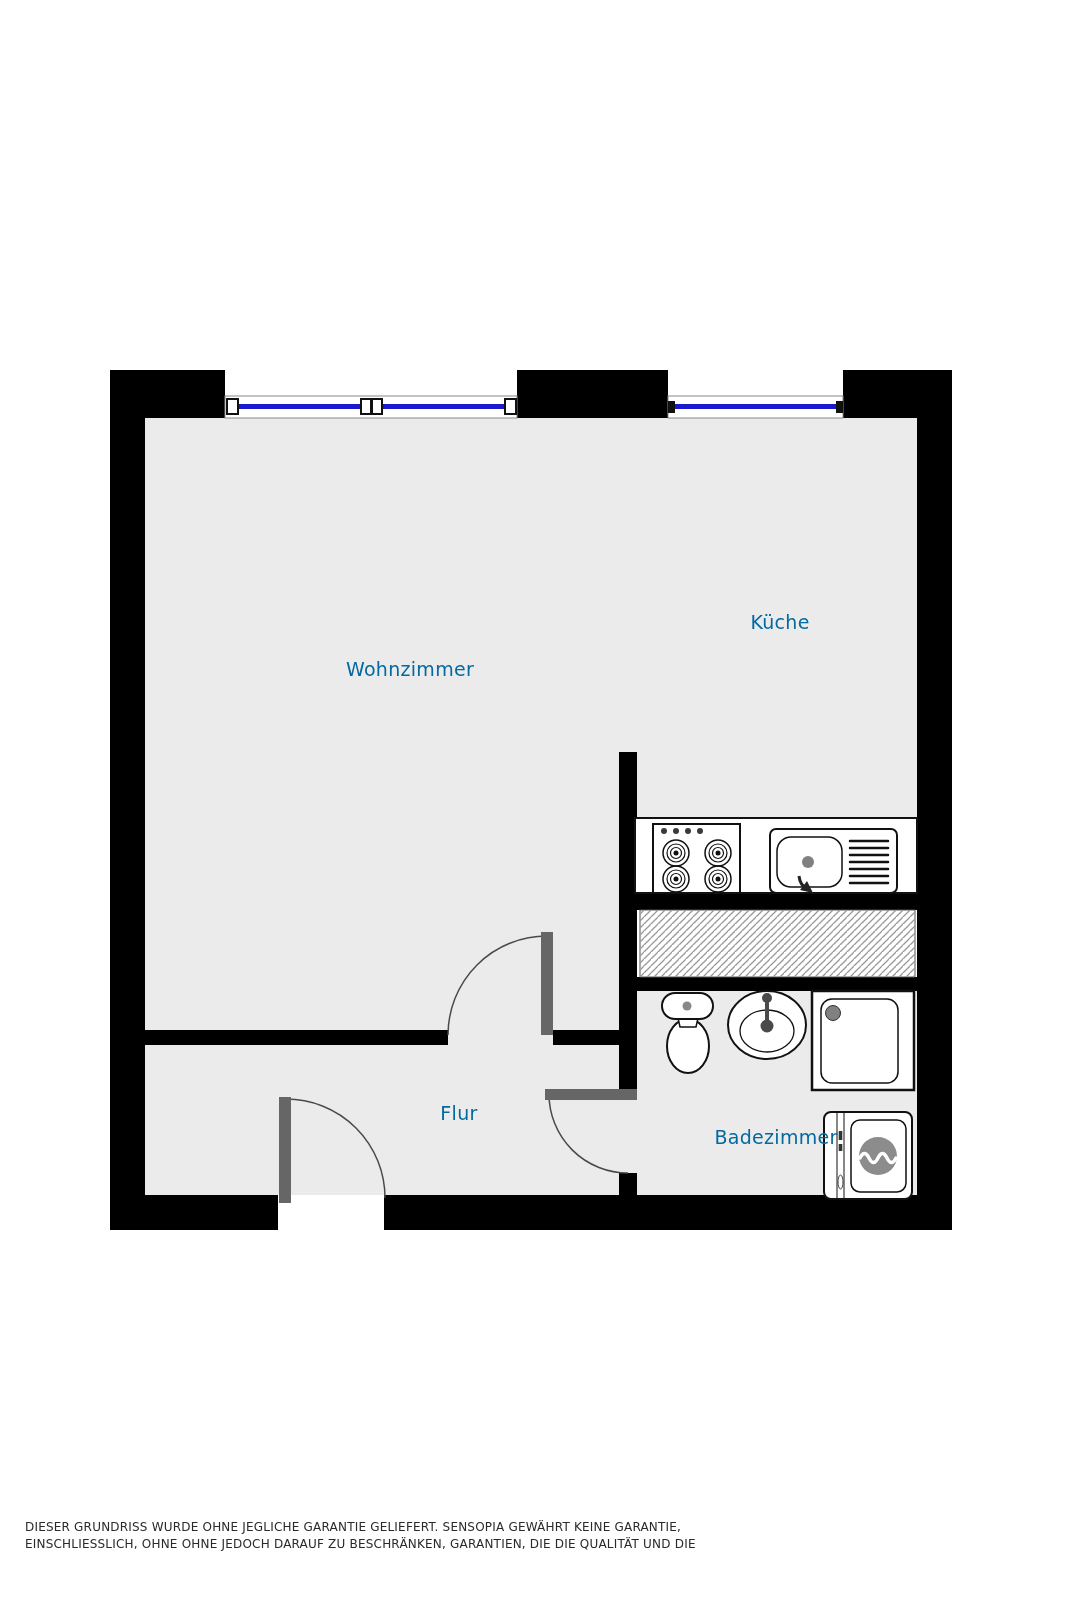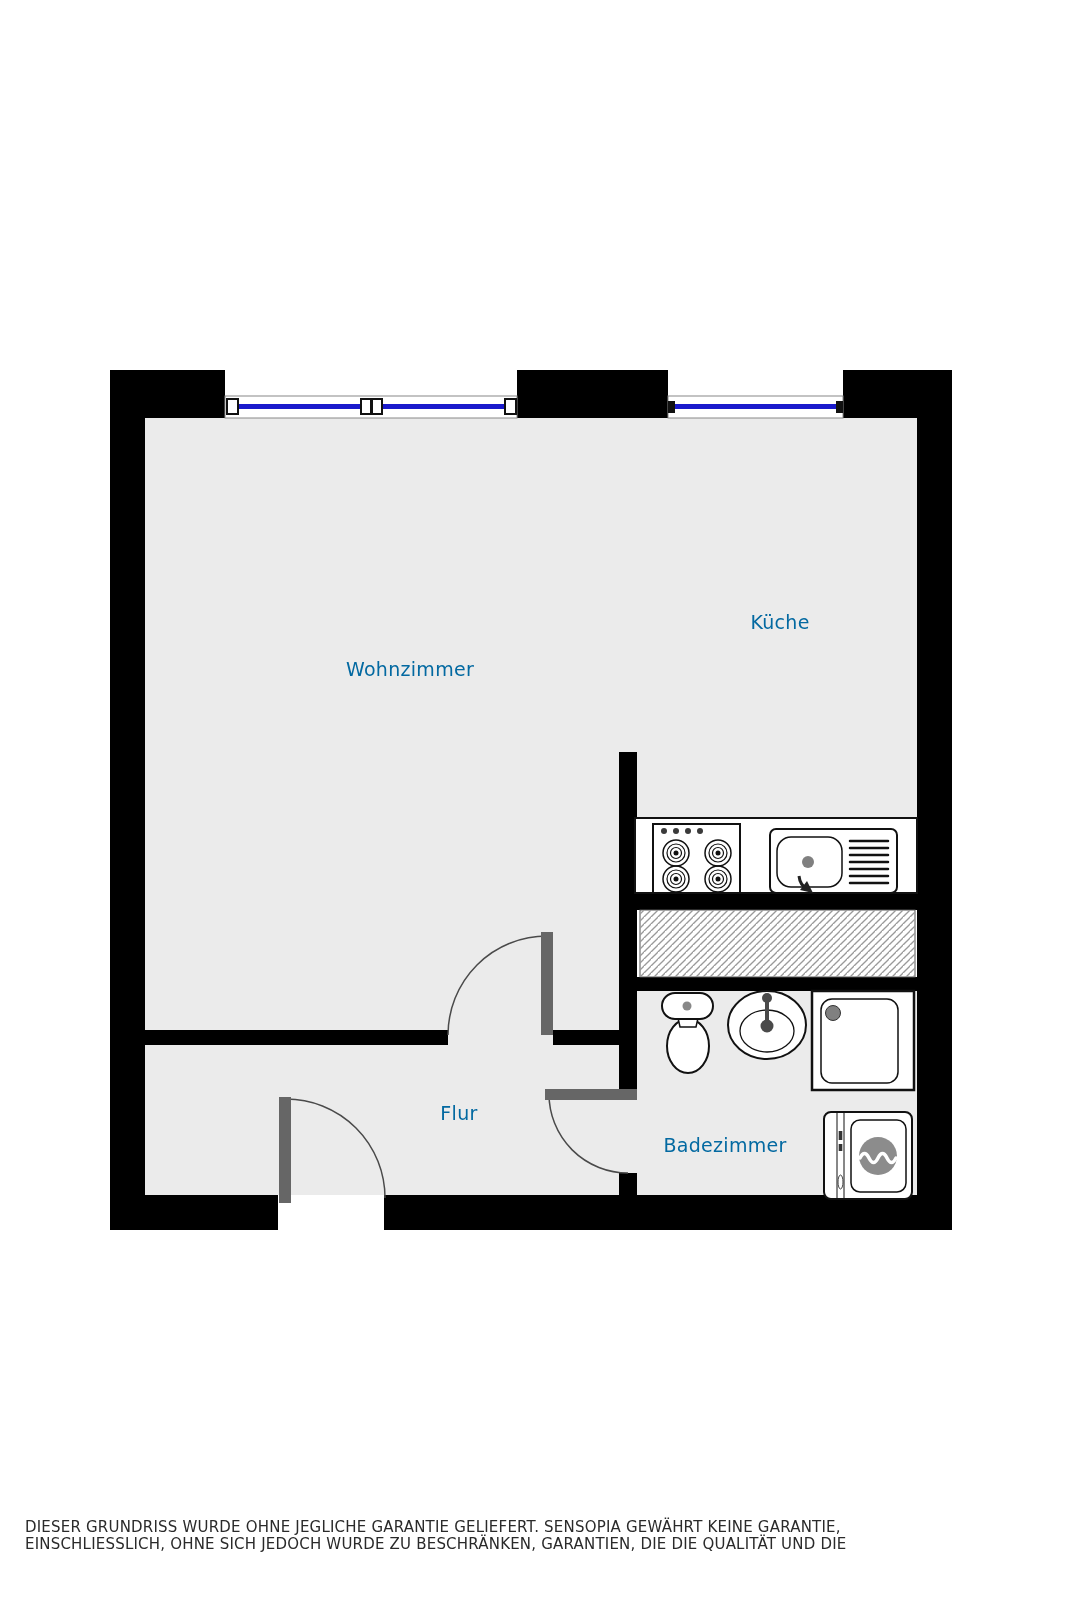--- a/index.html
+++ b/index.html
@@ -1,21 +1,21 @@
 <!DOCTYPE html>
 <html><head>
 <meta charset="utf-8">
 <style>
   html,body{margin:0;padding:0;background:#fff;}
   .canvas{position:relative;width:1067px;height:1600px;background:#ffffff;overflow:hidden;
           font-family:"DejaVu Sans","Liberation Sans",sans-serif;}
   .plan-svg{position:absolute;left:0;top:0;}
   .room-label{position:absolute;transform:translate(-50%,-50%);font-size:19px;color:#0369a1;
               white-space:nowrap;letter-spacing:0.3px;}
-  .disclaimer{position:absolute;left:25px;top:1519px;color:#2a2a2a;font-size:15px;
+  .disclaimer{position:absolute;left:25px;top:1519px;color:#2a2a2a;font-size:12px;
               line-height:17px;letter-spacing:0.2px;white-space:nowrap;}
 </style>
 </head>
 <body>
 
 <div class="canvas">
 
   <svg class="plan-svg" width="1067" height="1600" viewBox="0 0 1067 1600">
     <defs>
       <pattern id="hatch" width="7" height="7" patternUnits="userSpaceOnUse">
@@ -167,20 +167,20 @@
     </g>
     <g>
       <path d="M549,1094 A79,79 0 0 0 628,1173" stroke="#4a4a4a" stroke-width="1.5" fill="none"></path>
       <rect x="545" y="1089" width="92" height="11" fill="#666666"></rect>
     </g>
   </svg>
 
   <div class="room-label" style="left:410px;top:669px;text-align:center;">Wohnzimmer</div>
   <div class="room-label" style="left:780px;top:622px;">Küche</div>
   <div class="room-label" style="left:459px;top:1113px;">Flur</div>
-  <div class="room-label" style="left:725px;top:1137px;margin-top:8px;">Badezimmer</div>
+  <div class="room-label" style="left:776px;top:1137px;">Badezimmer</div>
 
   <div class="disclaimer">
     <div>DIESER GRUNDRISS WURDE OHNE JEGLICHE GARANTIE GELIEFERT. SENSOPIA GEWÄHRT KEINE GARANTIE,</div>
-    <div>EINSCHLIESSLICH, OHNE SICH JEDOCH WURDE ZU BESCHRÄNKEN, GARANTIEN, DIE DIE QUALITÄT UND DIE</div>
+    <div>EINSCHLIESSLICH, OHNE OHNE JEDOCH DARAUF ZU BESCHRÄNKEN, GARANTIEN, DIE DIE QUALITÄT UND DIE</div>
   </div>
 
 </div>
 
 </body></html>

